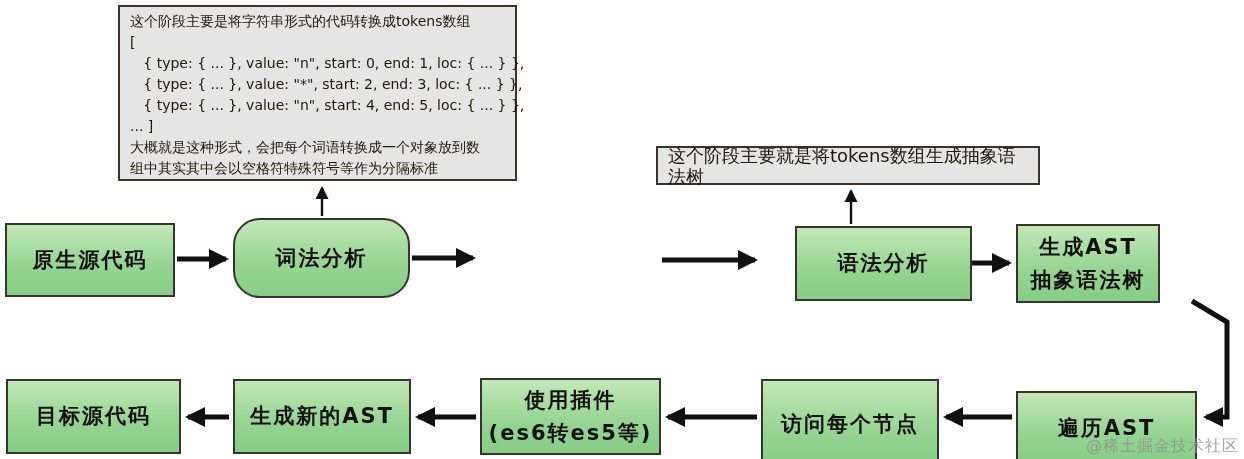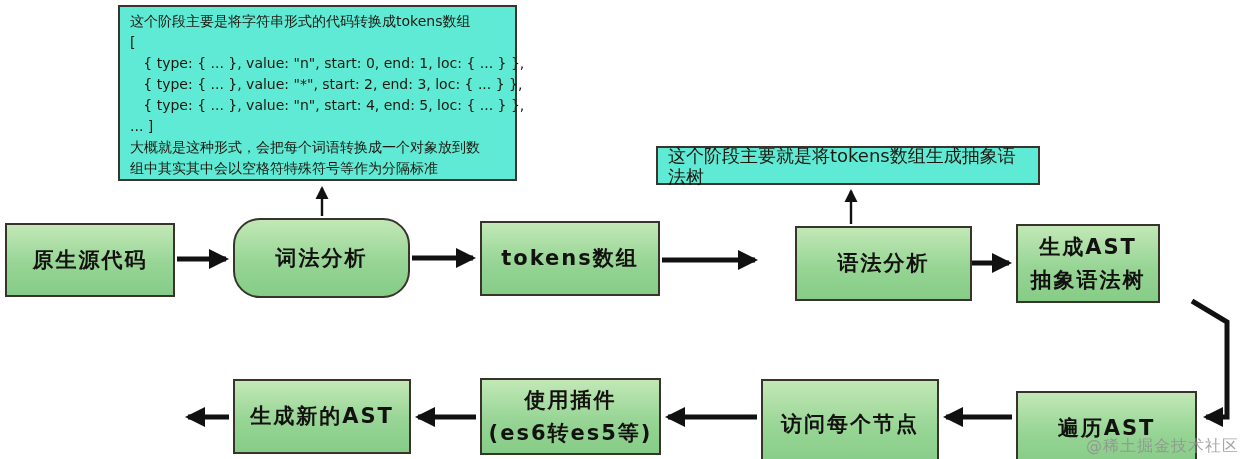--- a/index.html
+++ b/index.html
@@ -34,21 +34,21 @@
     text-align: center;
     font-size: 21px;
     font-weight: bold;
     color: #141210;
     letter-spacing: 2px;
     line-height: 1.55;
   }
 
   .note {
     position: absolute;
-    background: #5eead4;
+    background: #e5e5e5;
     border: 2px solid #3a342c;
     color: #1d180f;
     font-size: 14px;
     line-height: 21px;
     padding: 4px 10px;
   }
   .note .line { white-space: pre; }
   .note-single {
     display: flex;
     align-items: center;
@@ -111,31 +111,31 @@
   <div class="note note-single" style="left:656px; top:146px; width:384px; height:39px;">
     <span>这个阶段主要就是将tokens数组生成抽象语法树</span>
   </div>
 
   <div class="box" style="left:5px; top:223px; width:170px; height:74px;">
     <div>原生源代码</div>
   </div>
   <div class="box" style="left:233px; top:218px; width:177px; height:80px;border-radius:27px;">
     <div>词法分析</div>
   </div>
-  <div class="box" style="left:480px; top:221px; width:180px; height:75px;">
-    <div>tokens数组</div>
-  </div>
   <div class="box" style="left:795px; top:226px; width:177px; height:75px;">
     <div>语法分析</div>
   </div>
   <div class="box" style="left:1016px; top:224px; width:144px; height:79px;">
     <div>生成AST</div>
     <div>抽象语法树</div>
   </div>
 
+  <div class="box" style="left:6px; top:379px; width:175px; height:75px;">
+    <div>目标源代码</div>
+  </div>
   <div class="box" style="left:233px; top:379px; width:178px; height:75px;">
     <div>生成新的AST</div>
   </div>
   <div class="box" style="left:480px; top:378px; width:181px; height:77px;">
     <div>使用插件</div>
     <div>(es6转es5等)</div>
   </div>
   <div class="box" style="left:761px; top:379px; width:178px; height:90px;">
     <div>访问每个节点</div>
   </div>

